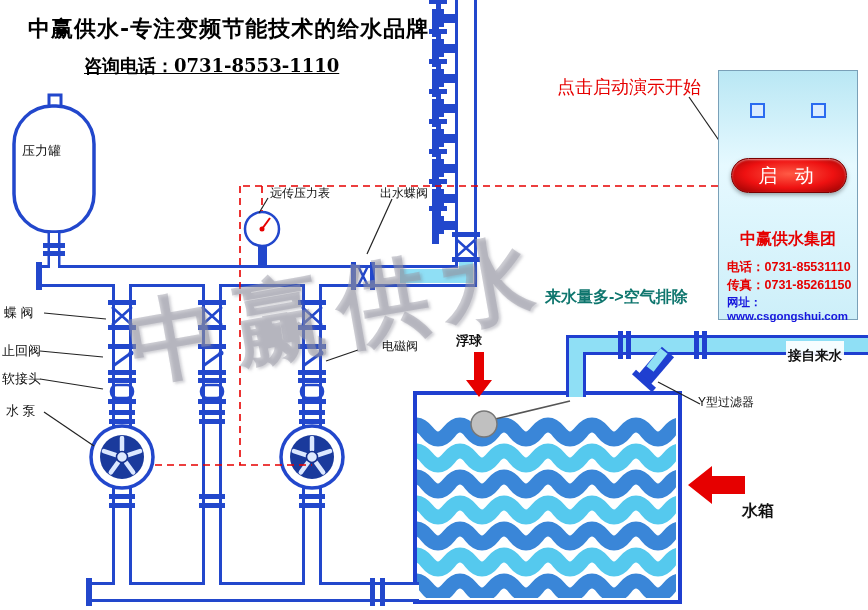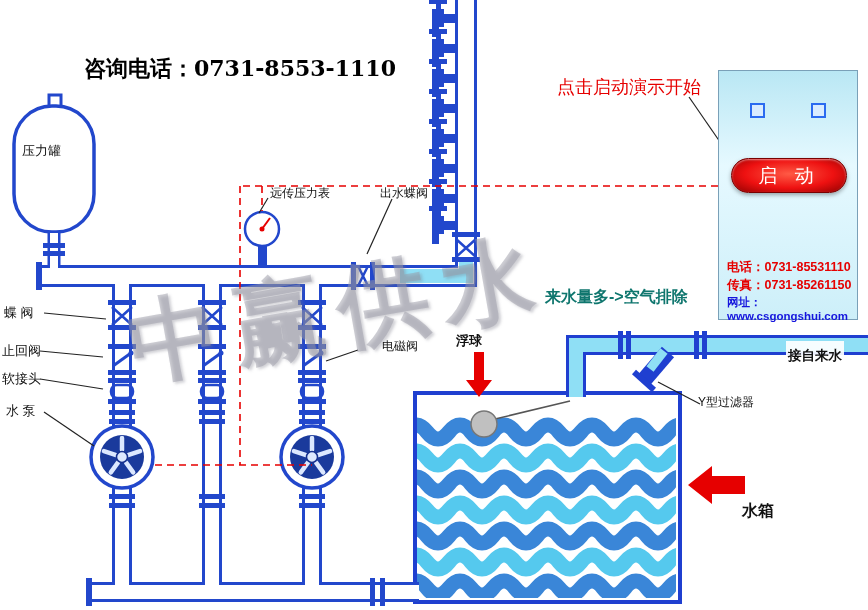--- a/index.html
+++ b/index.html
@@ -3,21 +3,21 @@
 <meta charset="utf-8">
 <style>
   html,body{margin:0;padding:0;background:#fff;}
   .canvas{position:relative;width:868px;height:610px;background:#fff;overflow:hidden;
           font-family:"Liberation Sans",sans-serif;}
   .canvas svg{position:absolute;left:0;top:0;z-index:1;}
   .lbl{position:absolute;color:#111;font-size:13px;line-height:1.1;white-space:nowrap;z-index:3;}
   .lbl-sm{font-size:12px;}
   .slogan{left:28px;top:16px;font-family:"DejaVu Serif",serif;font-weight:bold;font-size:22px;
           letter-spacing:1px;color:#000;}
-  .phone{left:84px;top:56px;font-family:"DejaVu Serif",serif;font-weight:bold;font-size:22px;color:#000;}
+  .phone{left:84px;top:56px;font-family:"DejaVu Serif",serif;font-weight:bold;font-size:18px;color:#000;text-decoration:underline;}
   .hint{left:557px;top:78px;font-size:18px;font-weight:normal;color:#e60000;}
   .red-note{left:545px;top:288px;font-size:16px;font-weight:bold;color:#0f766e;}
   .float-lbl{left:456px;top:334px;font-weight:bold;}
   .tap-lbl{left:786px;top:341px;font-weight:bold;font-size:13.5px;background:rgba(255,255,255,.92);padding:8px 2px;}
   .tank-lbl{left:742px;top:502px;font-size:16px;font-weight:bold;}
   .watermark{position:absolute;left:118px;top:286px;z-index:2;font-family:"DejaVu Serif",serif;
              font-weight:bold;font-size:92px;letter-spacing:14px;color:rgba(152,152,166,.48);
              transform:rotate(-10deg);transform-origin:left top;white-space:nowrap;pointer-events:none;
              text-shadow:2px 2px 3px rgba(120,120,135,.35);}
   .cabinet{position:absolute;left:718px;top:70px;width:140px;height:250px;z-index:3;
@@ -220,20 +220,21 @@
     <line x1="268" y1="198" x2="259" y2="213"></line>
     <line x1="392" y1="199" x2="367" y2="254"></line>
     <line x1="358" y1="350" x2="326" y2="361"></line>
     <line x1="700" y1="404" x2="658" y2="382"></line>
     <line x1="689" y1="97" x2="729" y2="155"></line>
   </g>
 </svg>
 
 <div class="watermark">中赢供水</div>
 
+<div class="lbl slogan">中赢供水-专注变频节能技术的给水品牌</div>
 <div class="lbl phone">咨询电话：0731-8553-1110</div>
 <div class="lbl hint">点击启动演示开始</div>
 
 <div class="lbl" style="left:22px;top:144px;">压力罐</div>
 <div class="lbl" style="left:4px;top:306px;">蝶 阀</div>
 <div class="lbl" style="left:2px;top:344px;">止回阀</div>
 <div class="lbl" style="left:2px;top:372px;">软接头</div>
 <div class="lbl" style="left:6px;top:404px;">水 泵</div>
 <div class="lbl lbl-sm" style="left:270px;top:187px;">远传压力表</div>
 <div class="lbl lbl-sm" style="left:380px;top:187px;">出水蝶阀</div>
@@ -243,18 +244,19 @@
 <div class="lbl tap-lbl">接自来水</div>
 <div class="lbl lbl-sm" style="left:698px;top:396px;">Y型过滤器</div>
 <div class="lbl tank-lbl">水箱</div>
 
 <div class="cabinet">
   <div class="cab-lights">
     <span class="light"></span>
     <span class="light"></span>
   </div>
   <button class="start-btn">启 动</button>
+  <div class="cab-company">中赢供水集团</div>
   <div class="cab-line cab-tel">电话：0731-85531110</div>
   <div class="cab-line cab-fax">传真：0731-85261150</div>
   <div class="cab-site">网址：www.csgongshui.com</div>
 </div>
 
 </div>
 
 </body></html>

